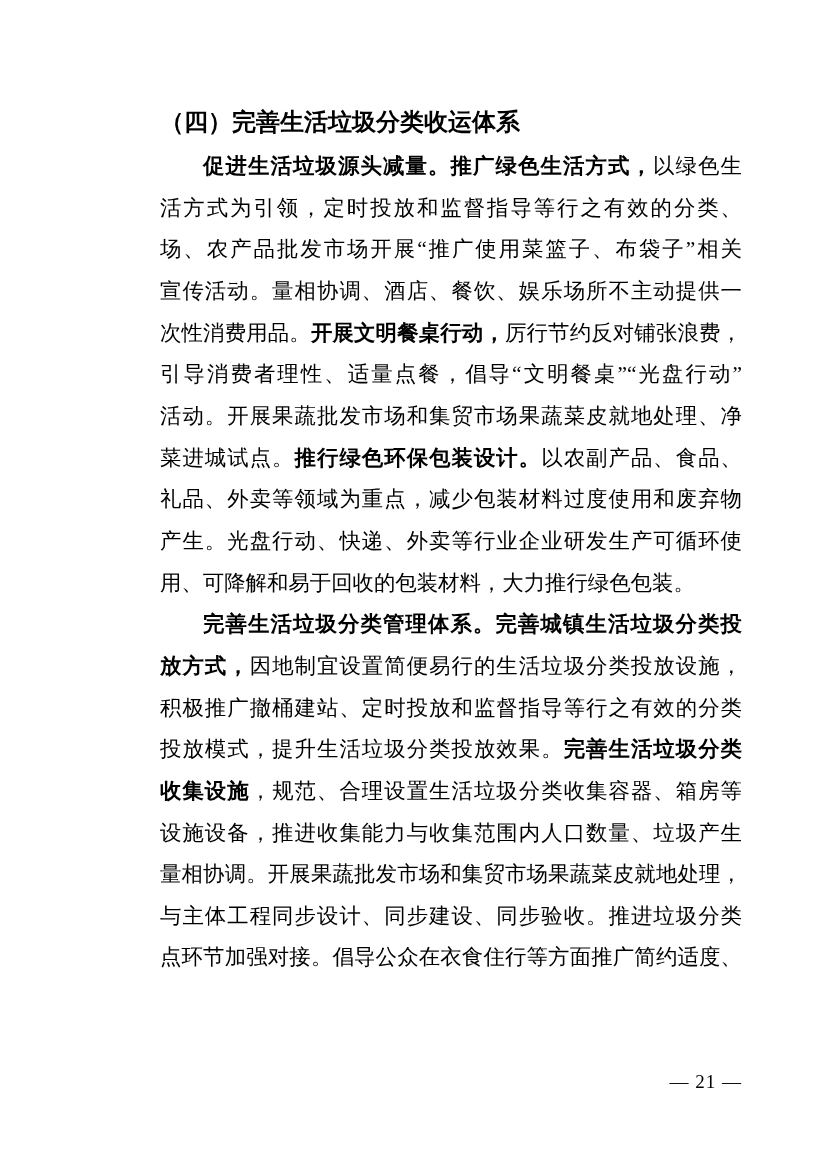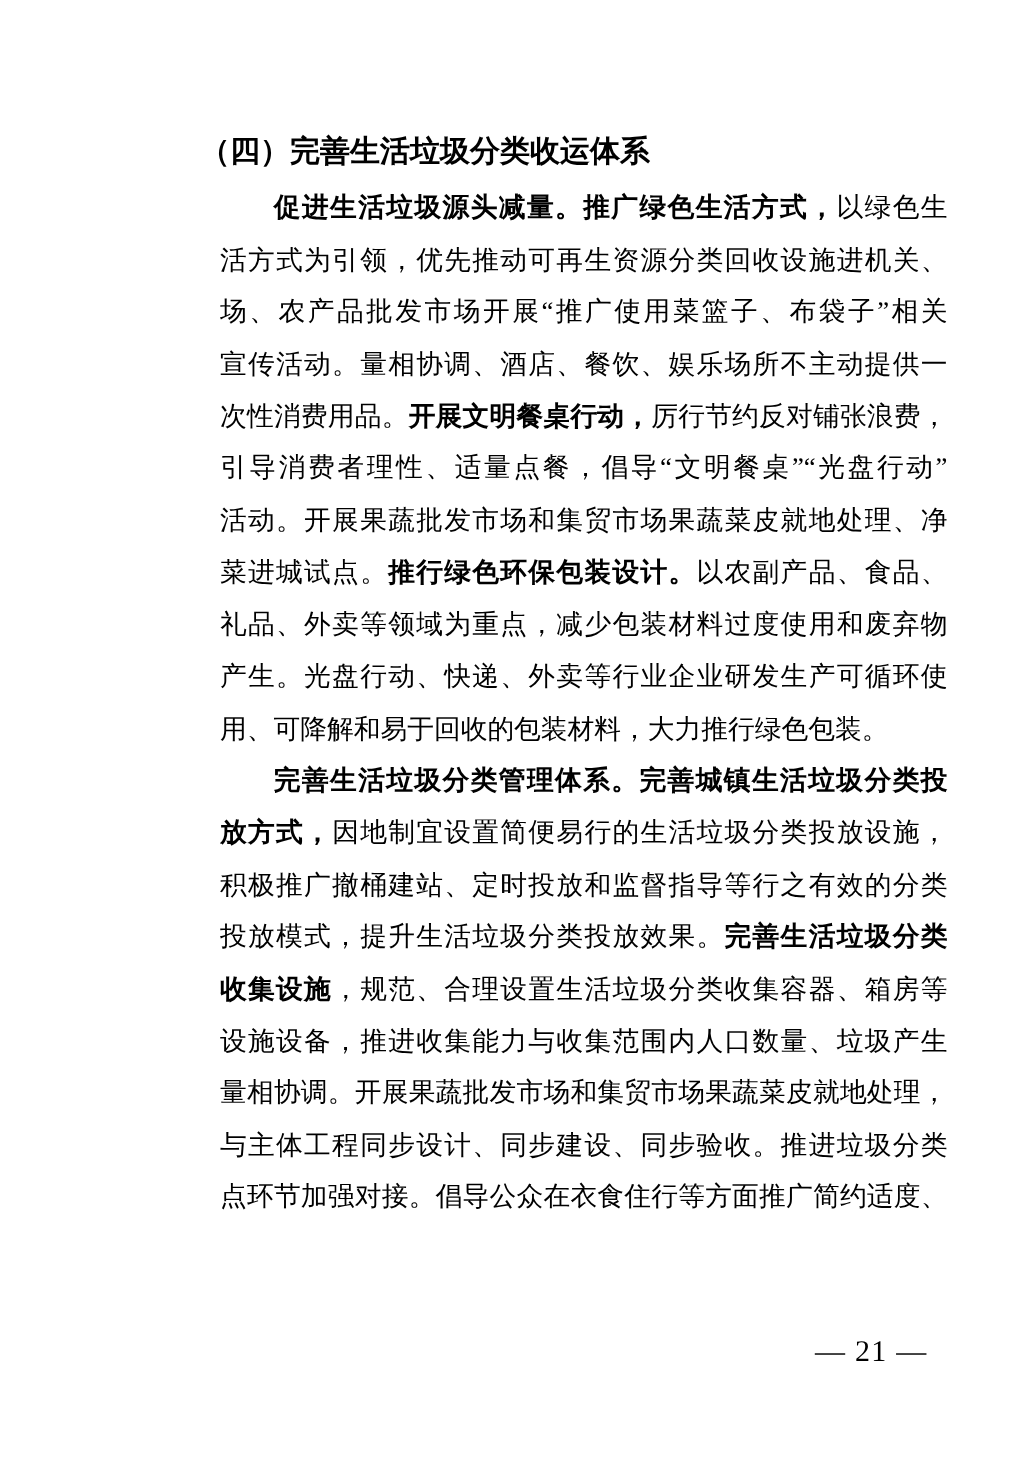--- a/index.html
+++ b/index.html
@@ -24,21 +24,21 @@
     width: 582px;
     margin: 0;
     font-size: 24px;
     line-height: 32px;
     font-weight: bold;
     font-family: "Liberation Sans", "DejaVu Sans", sans-serif;
     white-space: nowrap;
   }
   .doc-body {
     position: absolute;
-    left: 138px;
+    left: 122px;
     top: 146px;
     width: 582px;
   }
   .line {
     height: 41.66px;
     line-height: 41.66px;
     font-size: 21.4px;
     text-align: justify;
     text-align-last: left;
     text-justify: inter-character;
@@ -50,37 +50,37 @@
   .line.indent {
     text-indent: 43px;
   }
   .bold {
     font-weight: bold;
   }
   .page-number {
     position: absolute;
     top: 1070px;
     right: 122px;
-    font-size: 24px;
+    font-size: 19px;
     line-height: 24px;
     letter-spacing: 1px;
     font-family: "Liberation Serif", "DejaVu Serif", serif;
     white-space: nowrap;
   }
 </style>
 </head>
 <body>
 
 <div class="page">
   <h1 class="heading">（四）完善生活垃圾分类收运体系</h1>
 
   <div class="doc-body">
       <div>
         <div class="line justify indent"><span class="bold">促进生活垃圾源头减量。推广绿色生活方式，</span><span>以绿色生</span></div>
-        <div class="line justify"><span>活方式为引领，优先推动可再生资源分类回收设施进机关、</span></div>
+        <div class="line justify"><span>活方式为引领，定时投放和监督指导等行之有效的分类、</span></div>
         <div class="line justify"><span>场、农产品批发市场开展“推广使用菜篮子、布袋子”相关</span></div>
         <div class="line justify"><span>宣传活动。量相协调、酒店、餐饮、娱乐场所不主动提供一</span></div>
         <div class="line justify"><span>次性消费用品。</span><span class="bold">开展文明餐桌行动，</span><span>厉行节约反对铺张浪费，</span></div>
         <div class="line justify"><span>引导消费者理性、适量点餐，倡导“文明餐桌”“光盘行动”</span></div>
         <div class="line justify"><span>活动。开展果蔬批发市场和集贸市场果蔬菜皮就地处理、净</span></div>
         <div class="line justify"><span>菜进城试点。</span><span class="bold">推行绿色环保包装设计。</span><span>以农副产品、食品、</span></div>
         <div class="line justify"><span>礼品、外卖等领域为重点，减少包装材料过度使用和废弃物</span></div>
         <div class="line justify"><span>产生。光盘行动、快递、外卖等行业企业研发生产可循环使</span></div>
         <div class="line"><span>用、可降解和易于回收的包装材料，大力推行绿色包装。</span></div>
       </div>

